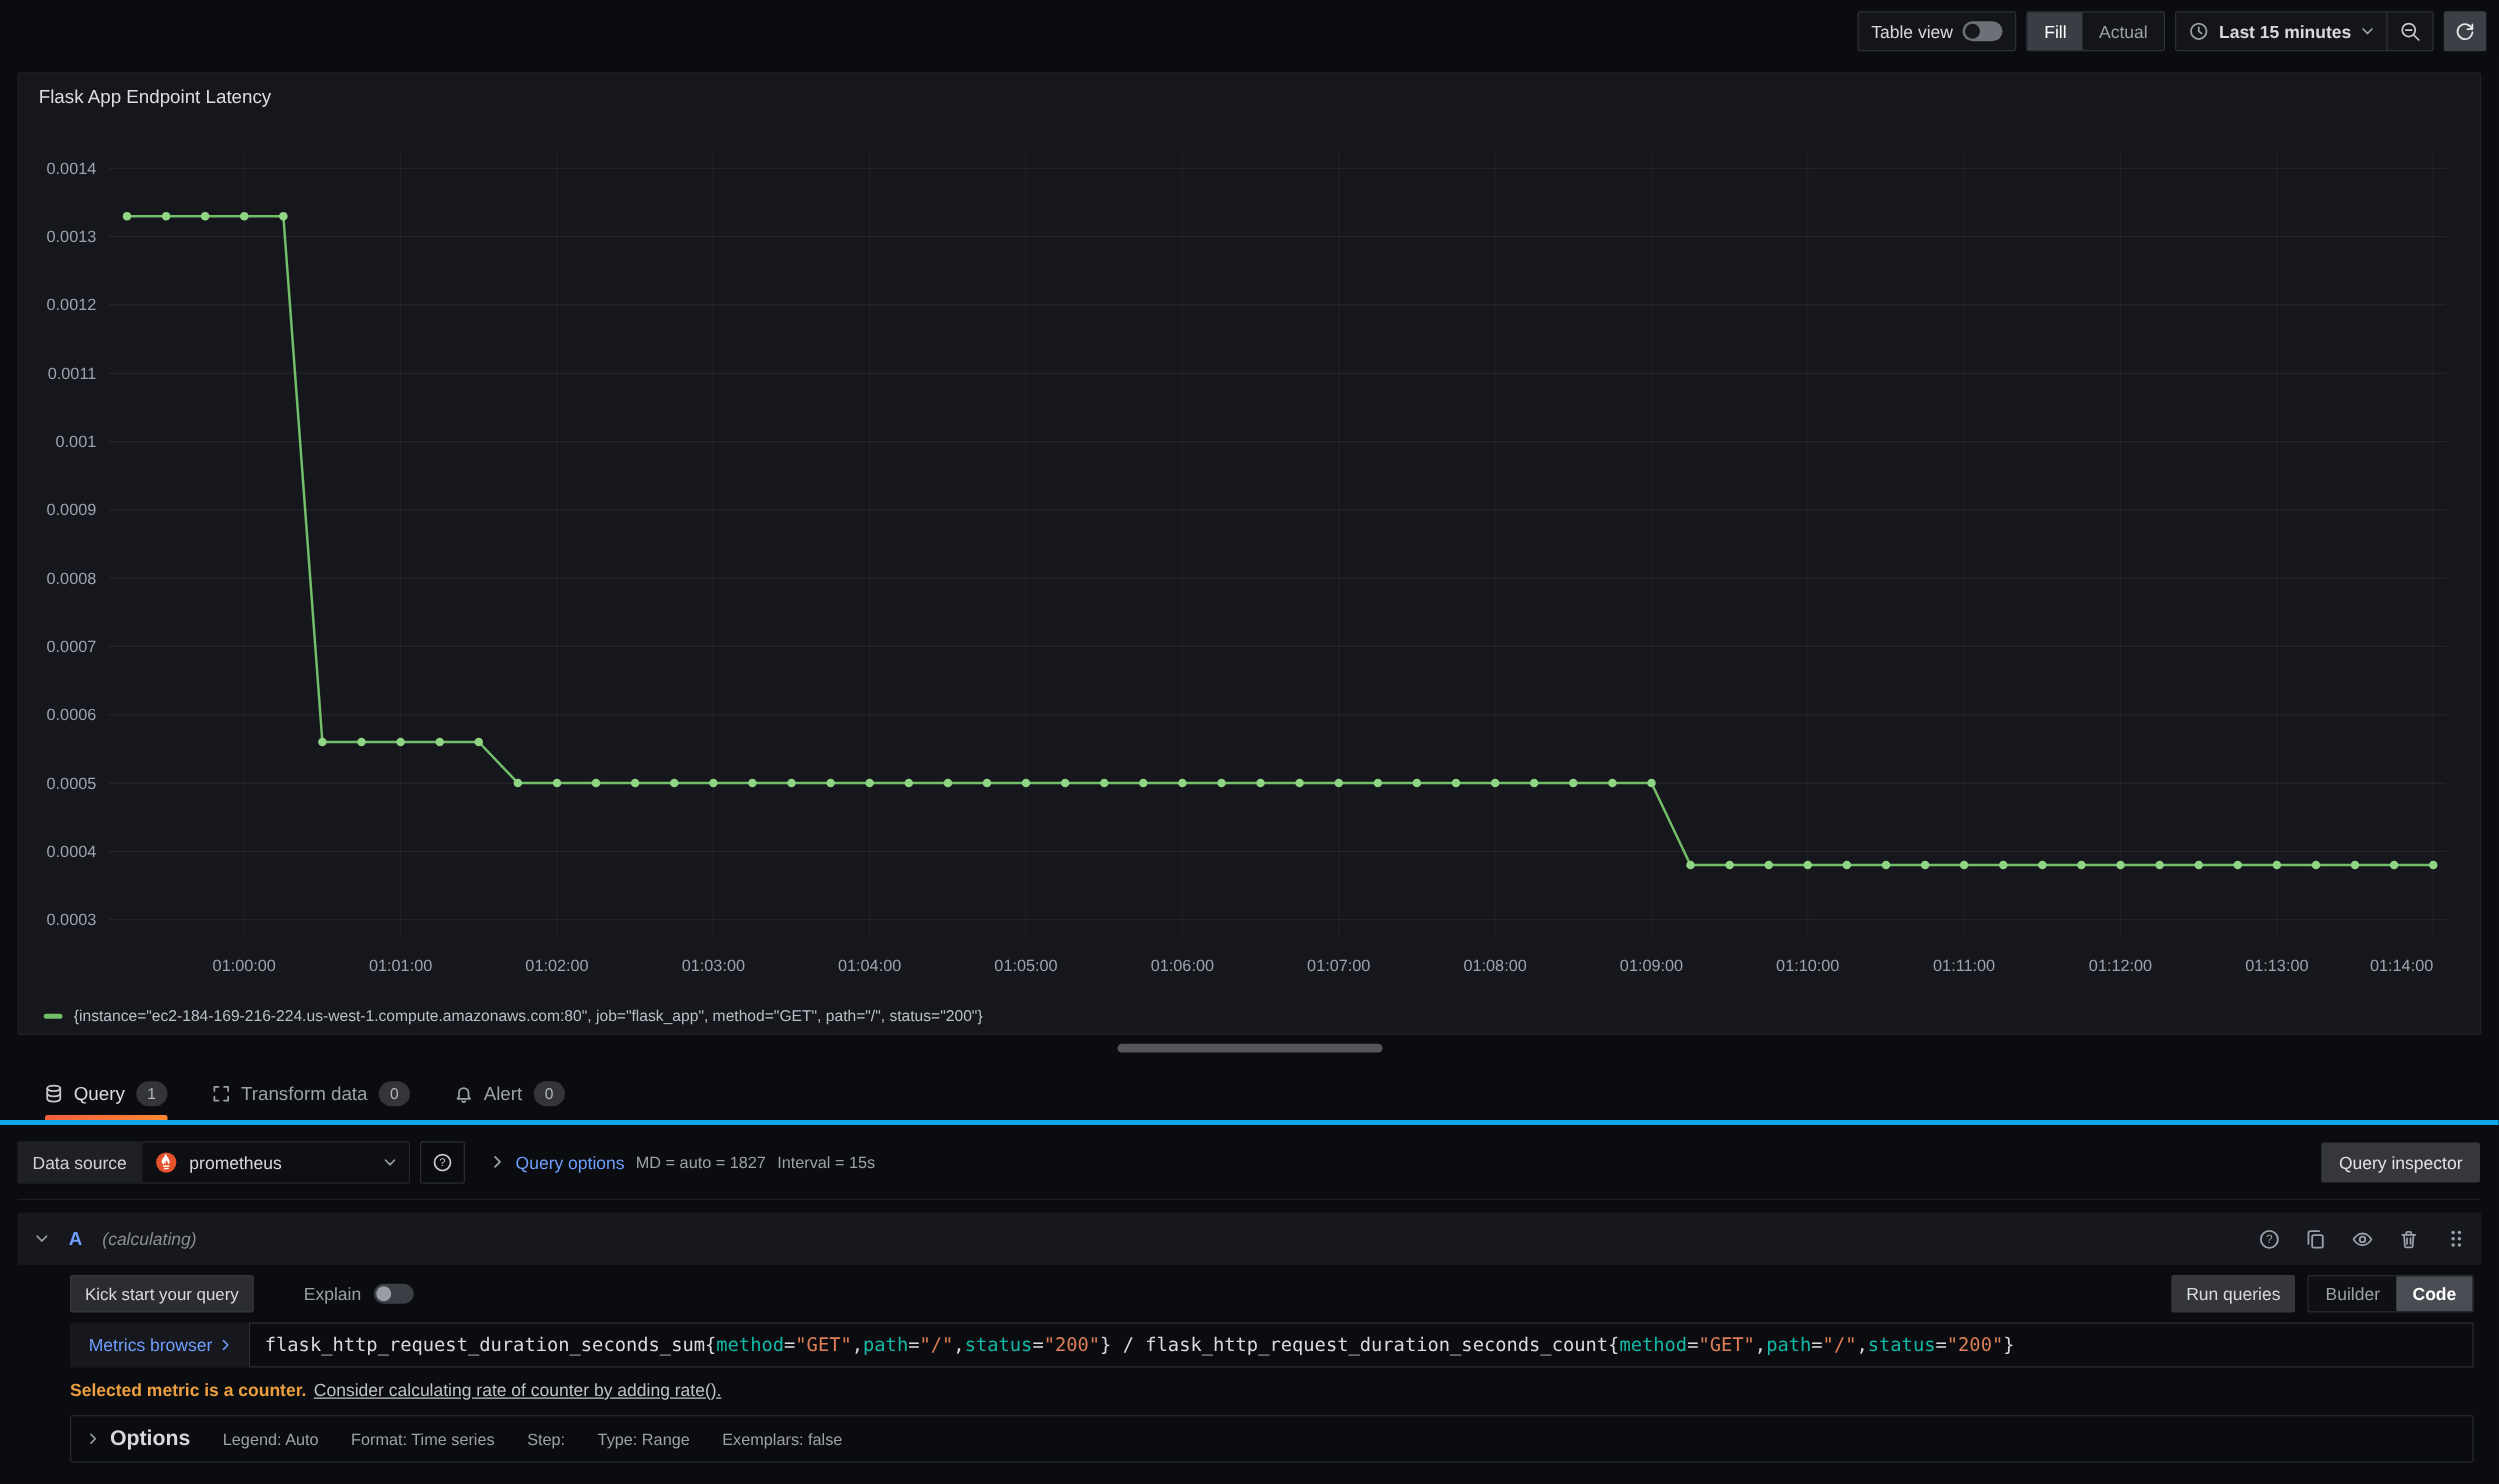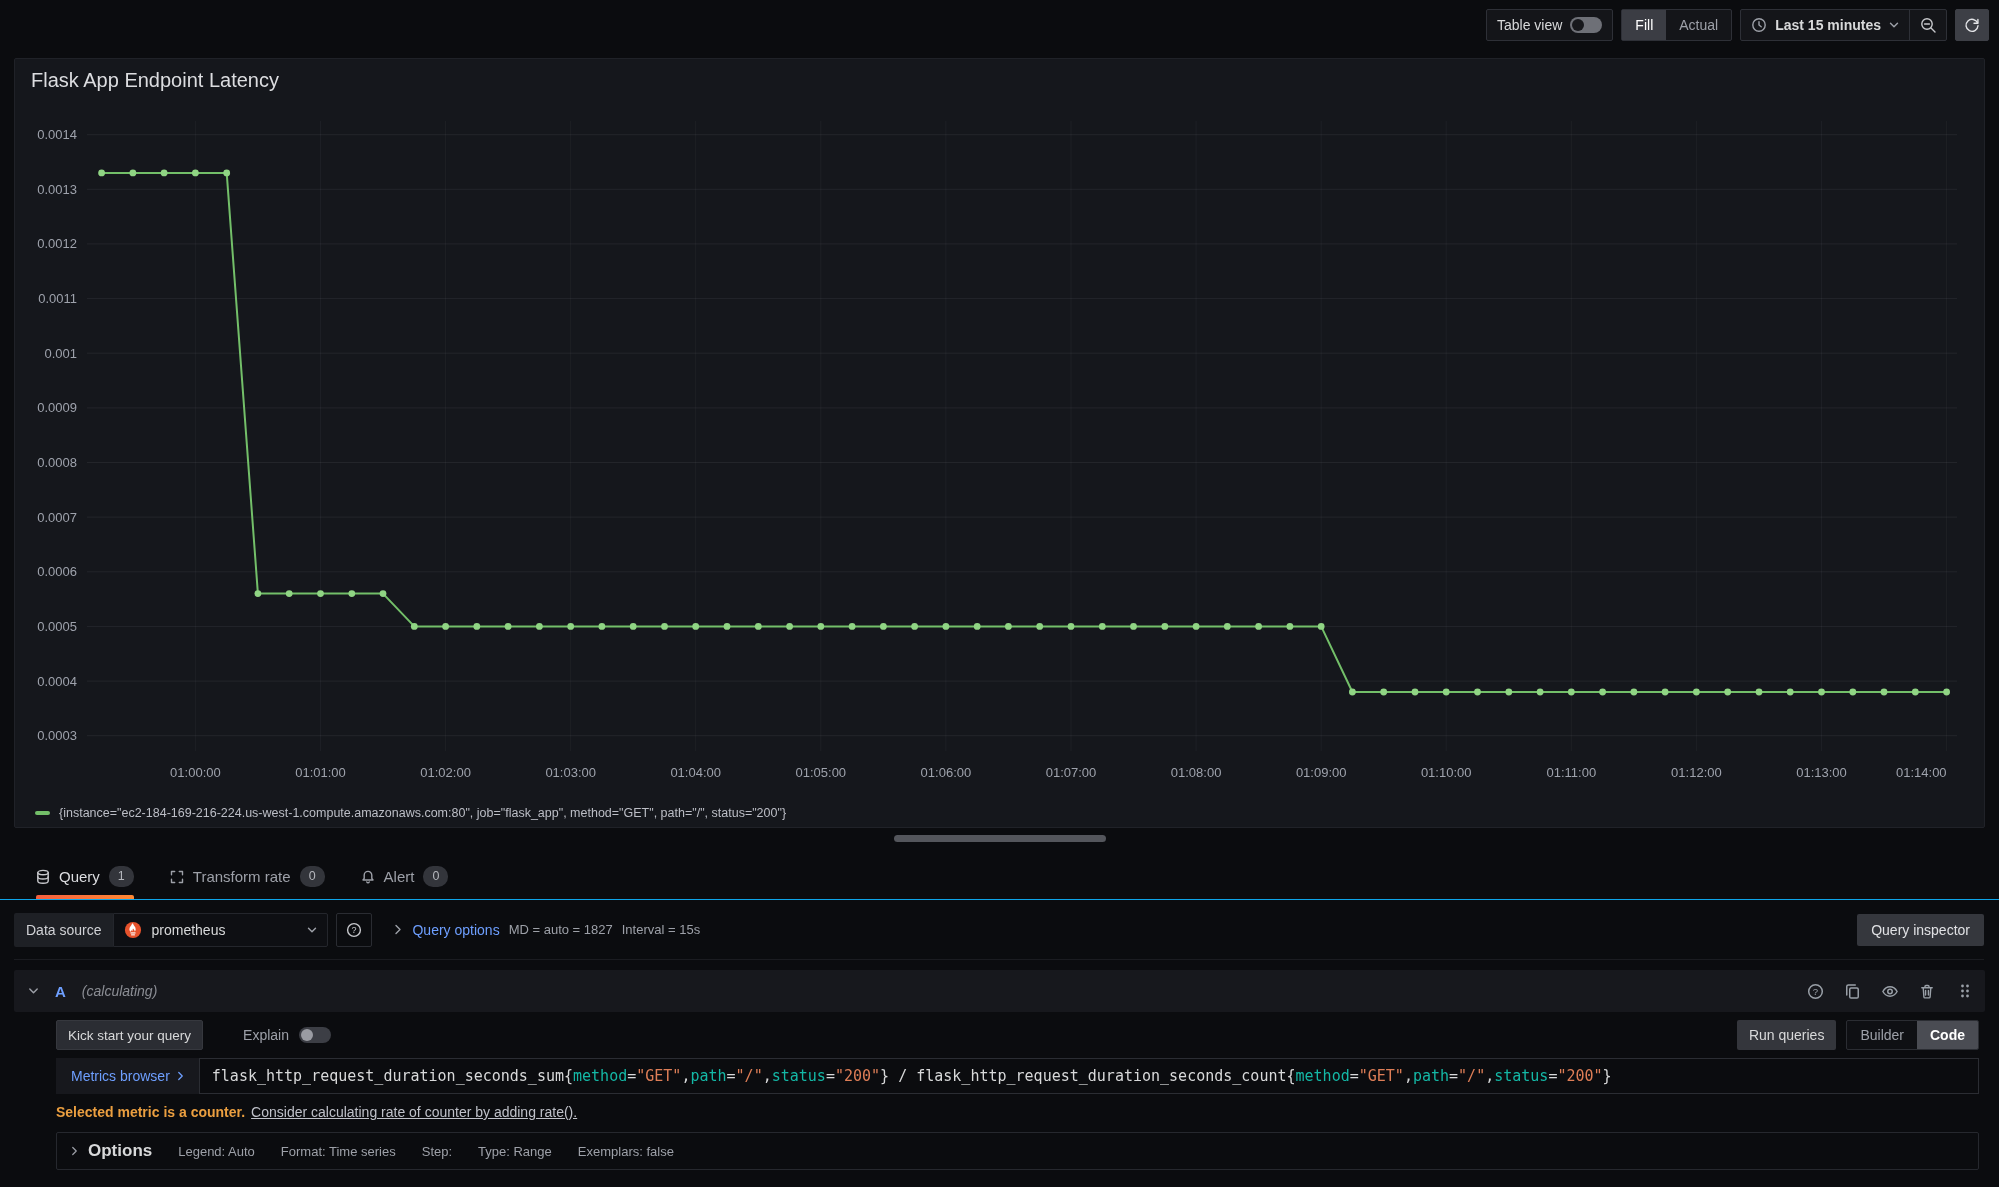--- a/index.html
+++ b/index.html
@@ -19,30 +19,30 @@
   .toggle.off .knob{left:2px}
   .tgl-light{background:#6e7077}.tgl-light .knob{background:#17181c}
   .tgl-dark{background:#3c3e45}.tgl-dark .knob{background:#9a9ca3}
   .time-label{font-weight:600;font-size:14px}
   .tb-divider{width:1px;height:100%;background:#2e3037}
   .icon-sq{display:flex;align-items:center;justify-content:center;width:36px;height:100%;color:#c7c8cc}
   .refresh-btn{width:34px;height:32px;border-radius:2px;background:#3d3f46;border:1px solid #3d3f46;display:flex;align-items:center;justify-content:center;color:#e4e5e8}
 
   
   .panel{margin:8px 14px 0;height:770px;background:#15171c;border:1px solid #202228;border-radius:2px}
-  .panel-title{padding:10px 16px 0;font-size:20px;font-weight:500;color:#dcdde0;height:32px}
+  .panel-title{padding:10px 16px 0;font-size:15px;font-weight:500;color:#dcdde0;height:32px}
   #chart{margin:0 16px}
   #chart text{fill:#9ea2ac;font-size:13px;font-family:"Liberation Sans",sans-serif}
   .legend-row{display:flex;align-items:center;padding:0 16px 0 20px;font-size:12.5px;color:#bcbec6;height:24px;white-space:nowrap}
   .legend-marker{display:inline-block;width:15px;height:4px;border-radius:2px;margin-right:9px;flex:0 0 auto}
 
   .scroll-track{width:212px;height:7px;border-radius:4px;background:#54565c;margin:7px auto 0}
 
   
-  .tabs{display:flex;align-items:stretch;gap:36px;height:46px;padding-left:36px;border-bottom:1px solid #0ea5e9;margin-top:12px}
+  .tabs{display:flex;align-items:stretch;gap:36px;height:46px;padding-left:36px;border-bottom:4px solid #0ea5e9;margin-top:12px}
   .tab{position:relative;display:flex;align-items:center;gap:9px;font-size:15px;color:#9da0a8;cursor:pointer}
   .tab .t-ic{color:#9da0a8;display:flex}
   .tab.active{color:#dcdde0}
   .tab.active .t-ic{color:#c7c8cc}
   .tab.active::after{content:"";position:absolute;left:0;right:0;bottom:0;height:4px;border-radius:2px 2px 0 0;background:linear-gradient(90deg,#f55f3e,#ff8833)}
   .badge{background:#33353b;color:#b4b6bc;font-size:12.5px;line-height:1;padding:4px 9px;border-radius:10px}
 
   
   .ds-row{display:flex;align-items:center;gap:0;margin:8px 15px 0 14px;padding-bottom:8px;border-bottom:1px solid #1b1c21;height:52px}
   .ds-label{display:flex;align-items:center;height:34px;padding:0 12px;background:#1e2025;border-radius:2px 0 0 2px;color:#d0d1d5}
@@ -274,21 +274,21 @@
     </span>
     <span>Query</span>
     <span class="badge">1</span>
   </div>
   <div class="tab">
     <span class="t-ic">
       <svg width="14" height="14" viewBox="0 0 14 14">
           <path class="stroke-ic" d="M1.5 4.7V1.5h3.2M9.3 1.5h3.2v3.2M12.5 9.3v3.2H9.3M4.7 12.5H1.5V9.3"></path>
         </svg>
     </span>
-    <span>Transform rate</span>
+    <span>Transform data</span>
     <span class="badge">0</span>
   </div>
   <div class="tab">
     <span class="t-ic">
       <svg width="14" height="15" viewBox="0 0 14 15">
           <path class="stroke-ic" d="M10.8 9.3V6.2a3.8 3.8 0 0 0-7.6 0v3.1L2 11h10z"></path>
           <path class="stroke-ic" d="M5.8 12.9a1.3 1.3 0 0 0 2.4 0"></path>
         </svg>
     </span>
     <span>Alert</span>

